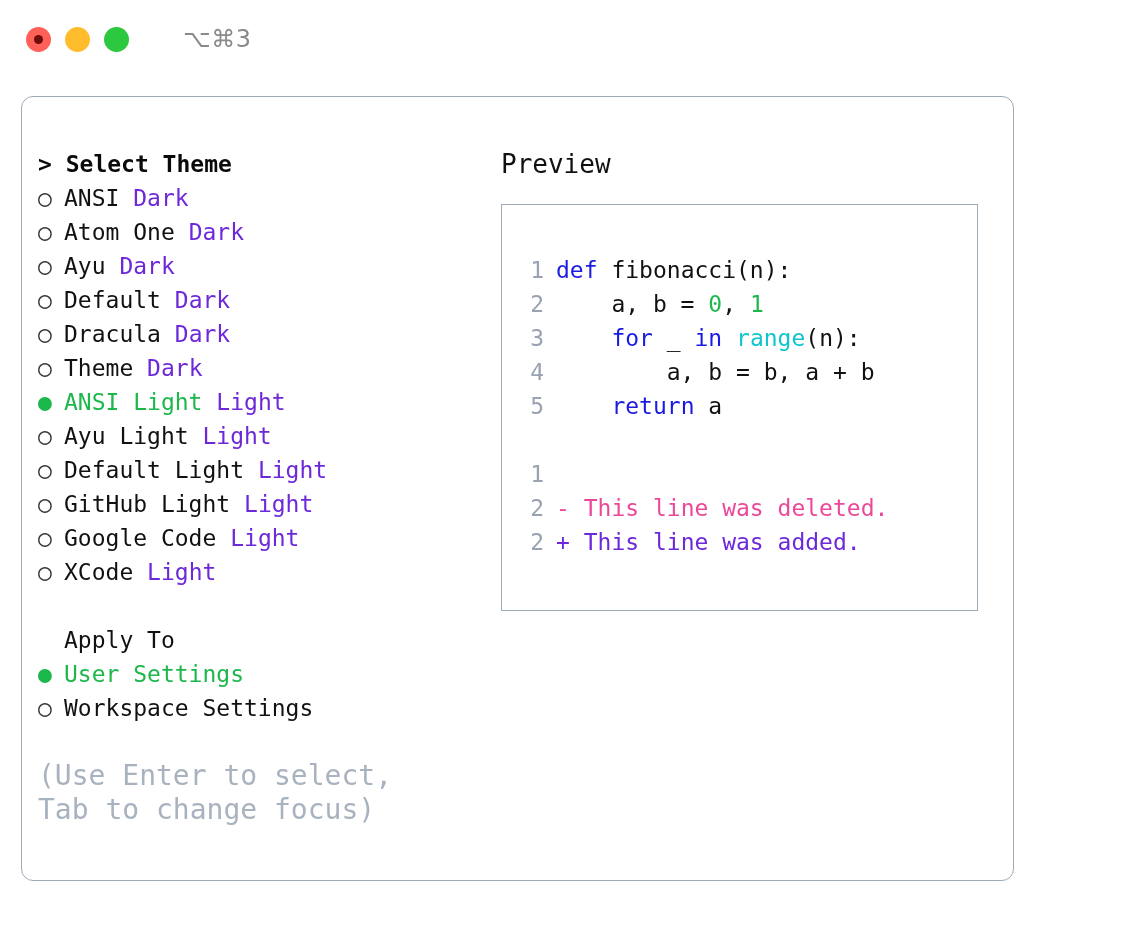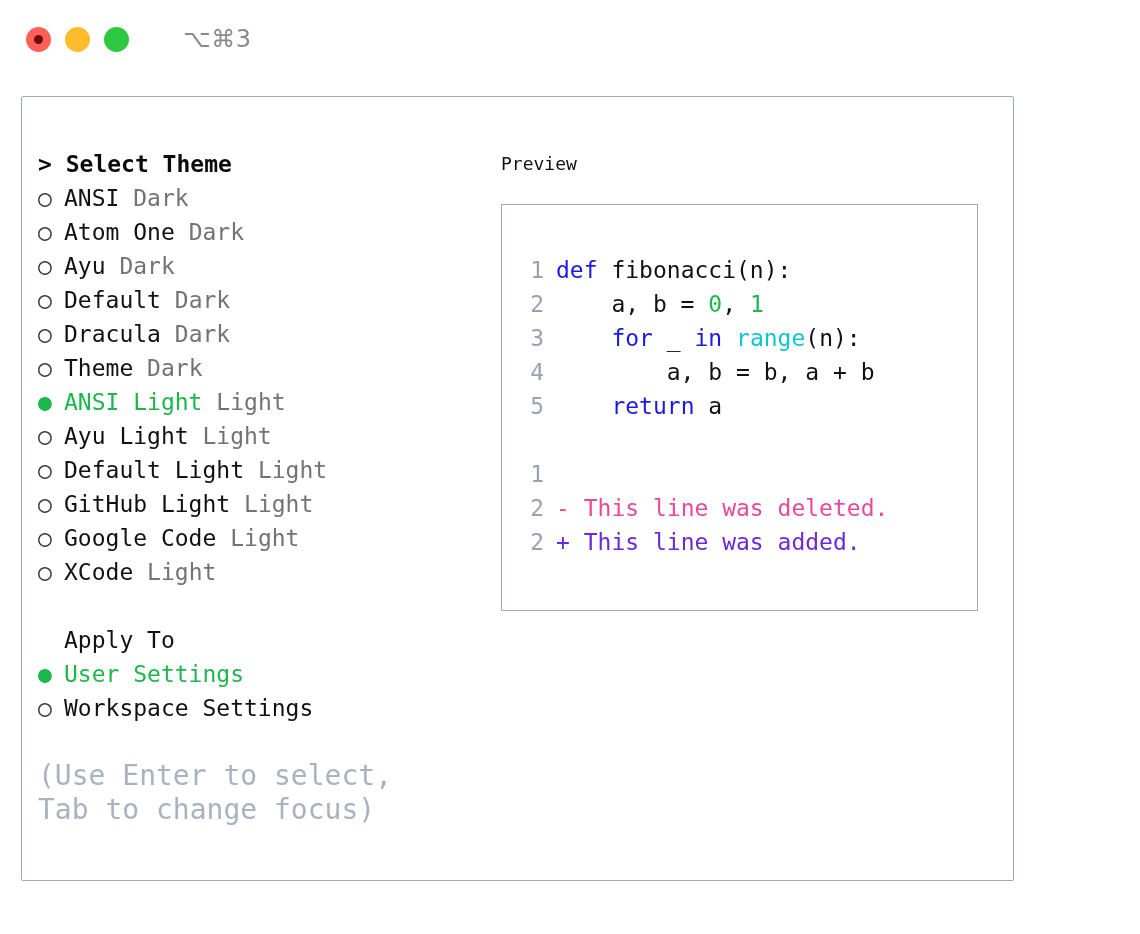--- a/index.html
+++ b/index.html
@@ -70,21 +70,21 @@
   }
 
   
   #dialog {
     position: absolute;
     left: 21px;
     top: 96px;
     width: 993px;
     height: 785px;
     border: 1.6px solid #9FAAB8;
-    border-radius: 2px;
+    border-radius: 12px;
     box-sizing: border-box;
     background: #ffffff;
   }
 
   #dialog-body {
     position: absolute;
     left: 0; top: 0;
     width: 100%; height: 100%;
   }
 
@@ -117,21 +117,21 @@
     width: 26px;
     flex: 0 0 26px;
     font-size: 23px;
     line-height: 34px;
   }
   .bullet-on  { color: #1DB84C; }
   .bullet-off { color: #3a3a3a; }
 
   .opt-label        { color: #111111; }
   .opt-label-sel    { color: #1DB84C; }
-  .opt-badge        { color: #737373; text-align: center; }
+  .opt-badge        { color: #6d28d9; text-align: center; }
 
   .group-title {
     font-size: 23px;
     color: #111111;
     line-height: 34px;
     padding-left: 26px;
     white-space: pre;
   }
 
   .spacer-sm { height: 34px; }
@@ -146,21 +146,21 @@
   }
 
   
   #right-col {
     position: absolute;
     left: 479px;
     top: 50px;
     width: 490px;
   }
   #preview-title {
-    font-size: 18px;
+    font-size: 26px;
     color: #111111;
     line-height: 34px;
     margin-bottom: 23px;
     white-space: pre;
   }
   #preview-box {
     position: relative;
     width: 477px;
     height: 407px;
     border: 1.6px solid #9FAAB8;

